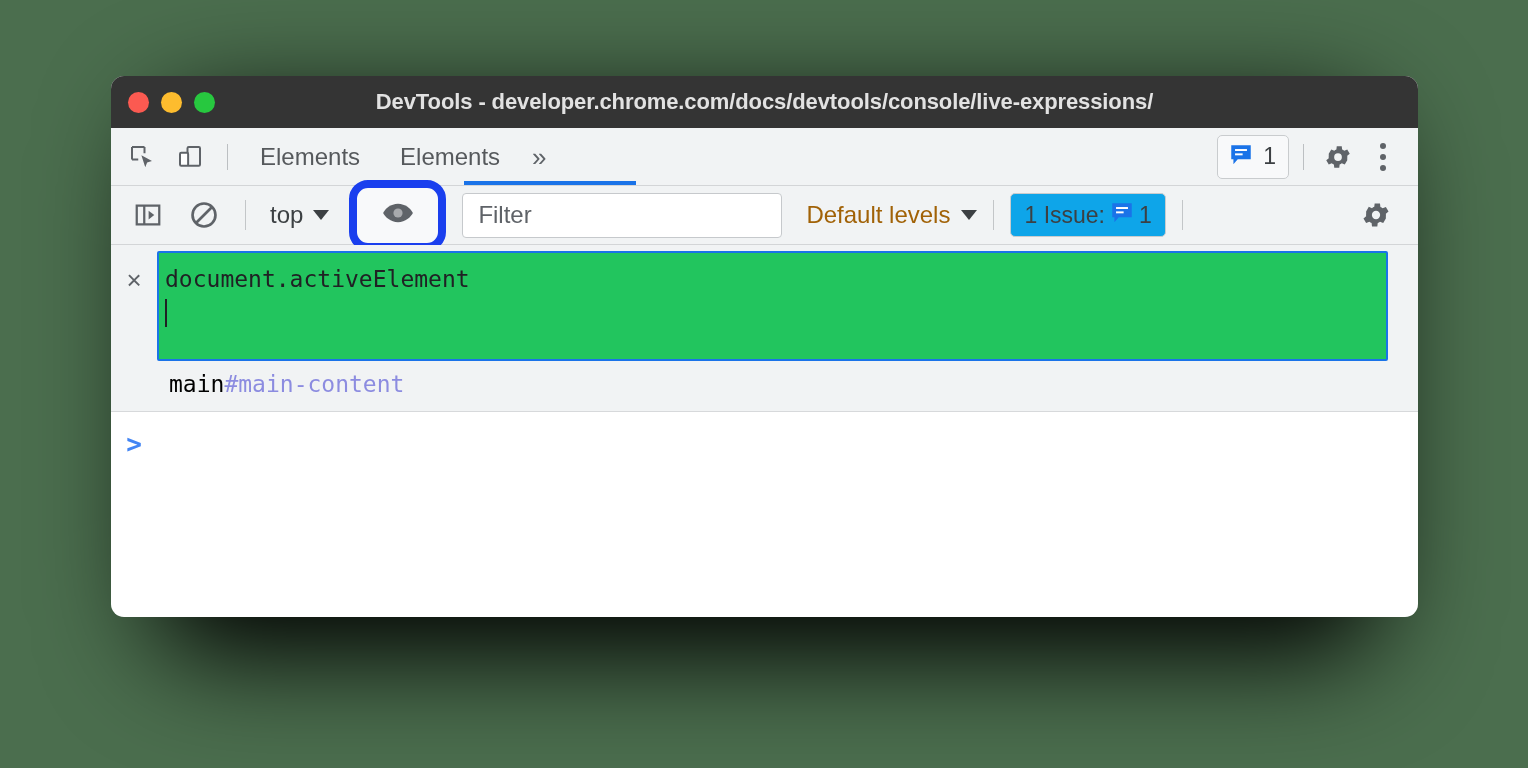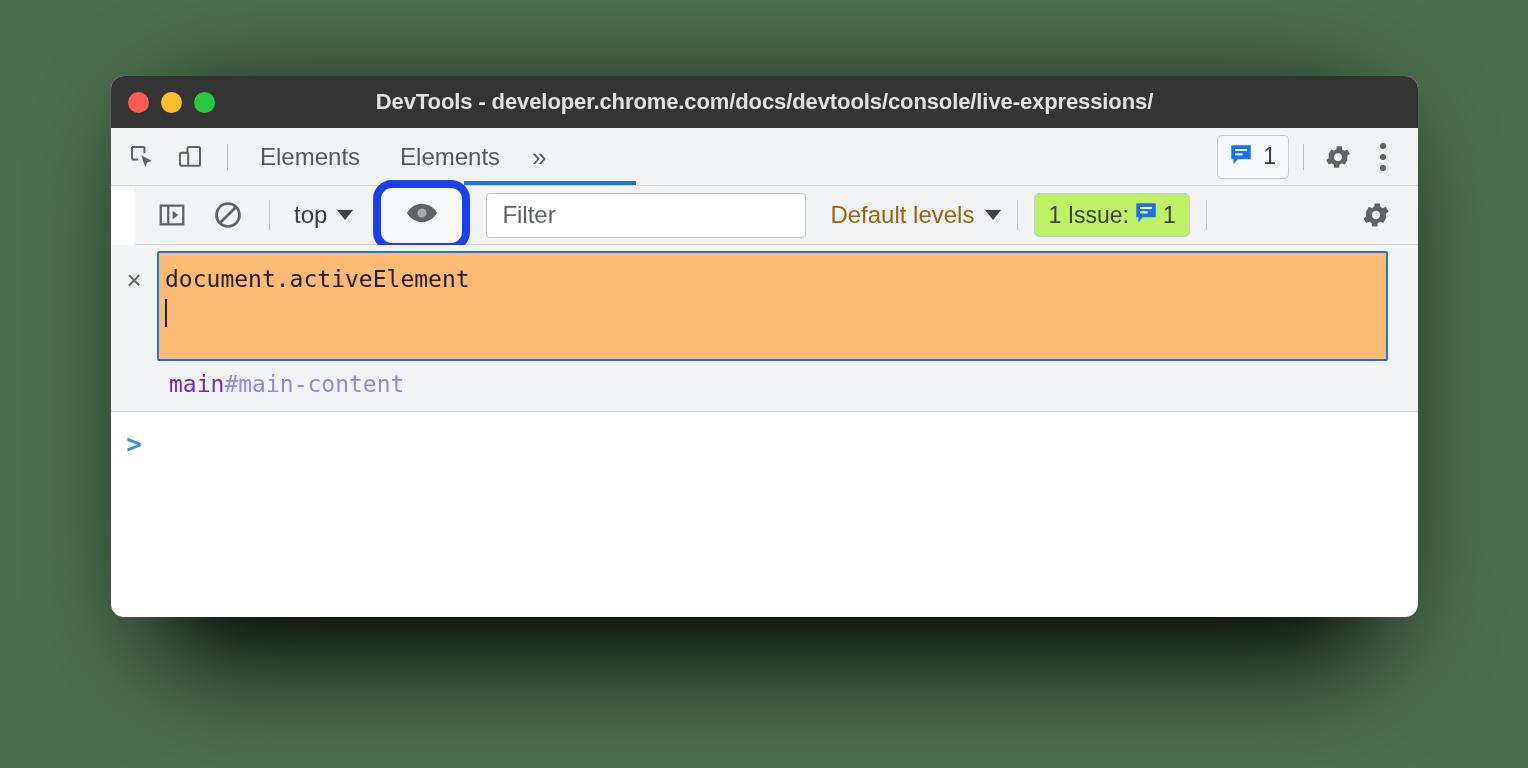--- a/index.html
+++ b/index.html
@@ -161,21 +161,20 @@
 
   
   #console-toolbar {
     position: relative;
     height: 59px;
     background: #f1f3f4;
     display: flex;
     align-items: center;
     border-bottom: 1px solid #d3d5d7;
     box-sizing: border-box;
-    margin-left: 24px;
   }
   .ct-icon {
     width: 38px; height: 38px;
     display: flex; align-items: center; justify-content: center;
     flex: 0 0 auto;
   }
   #ctx-select {
     display: flex;
     align-items: center;
     gap: 10px;
@@ -235,21 +234,21 @@
     background: #c3c6c8;
     margin: 0 16px;
     flex: 0 0 auto;
   }
   #issues-badge {
     display: flex;
     align-items: center;
     gap: 4px;
     border: 1px solid #c9ccce;
     border-radius: 5px;
-    background: #bef264;
+    background: #0ea5e9;
     padding: 6px 13px;
     white-space: nowrap;
   }
   #issues-badge .lbl,
   #issues-badge .count {
     font-size: 23px;
     color: #3c4043;
   }
 
   
@@ -268,21 +267,21 @@
     text-align: center;
     font-size: 26px;
     color: #5f6368;
     flex: 0 0 auto;
     line-height: 1;
     font-family: "Liberation Sans", sans-serif;
   }
   #le-editor {
     flex: 1 1 auto;
     margin-right: 30px;
-    background: #fdba74;
+    background: #22c55e;
     border: 2px solid #1a73e8;
     border-radius: 2px;
     box-sizing: border-box;
     min-height: 110px;
     padding: 9px 0 6px 6px;
   }
   #le-editor .line {
     font-family: "DejaVu Sans Mono", monospace;
     font-size: 23px;
     color: #202124;
@@ -296,21 +295,21 @@
     background: #202124;
     vertical-align: -6px;
   }
   #le-result {
     font-family: "DejaVu Sans Mono", monospace;
     font-size: 23px;
     line-height: 38px;
     padding: 4px 0 8px 58px;
     white-space: pre;
   }
-  .tok-tag { color: #6d28d9; margin-top: 40px; }
+  .tok-tag { color: #000000; margin-top: 40px; }
   .tok-id  { color: #8c8ce0; }
 
   #le-divider {
     height: 1px;
     background: #d7d9db;
   }
 
   
   #console-body {
     background: #ffffff;

